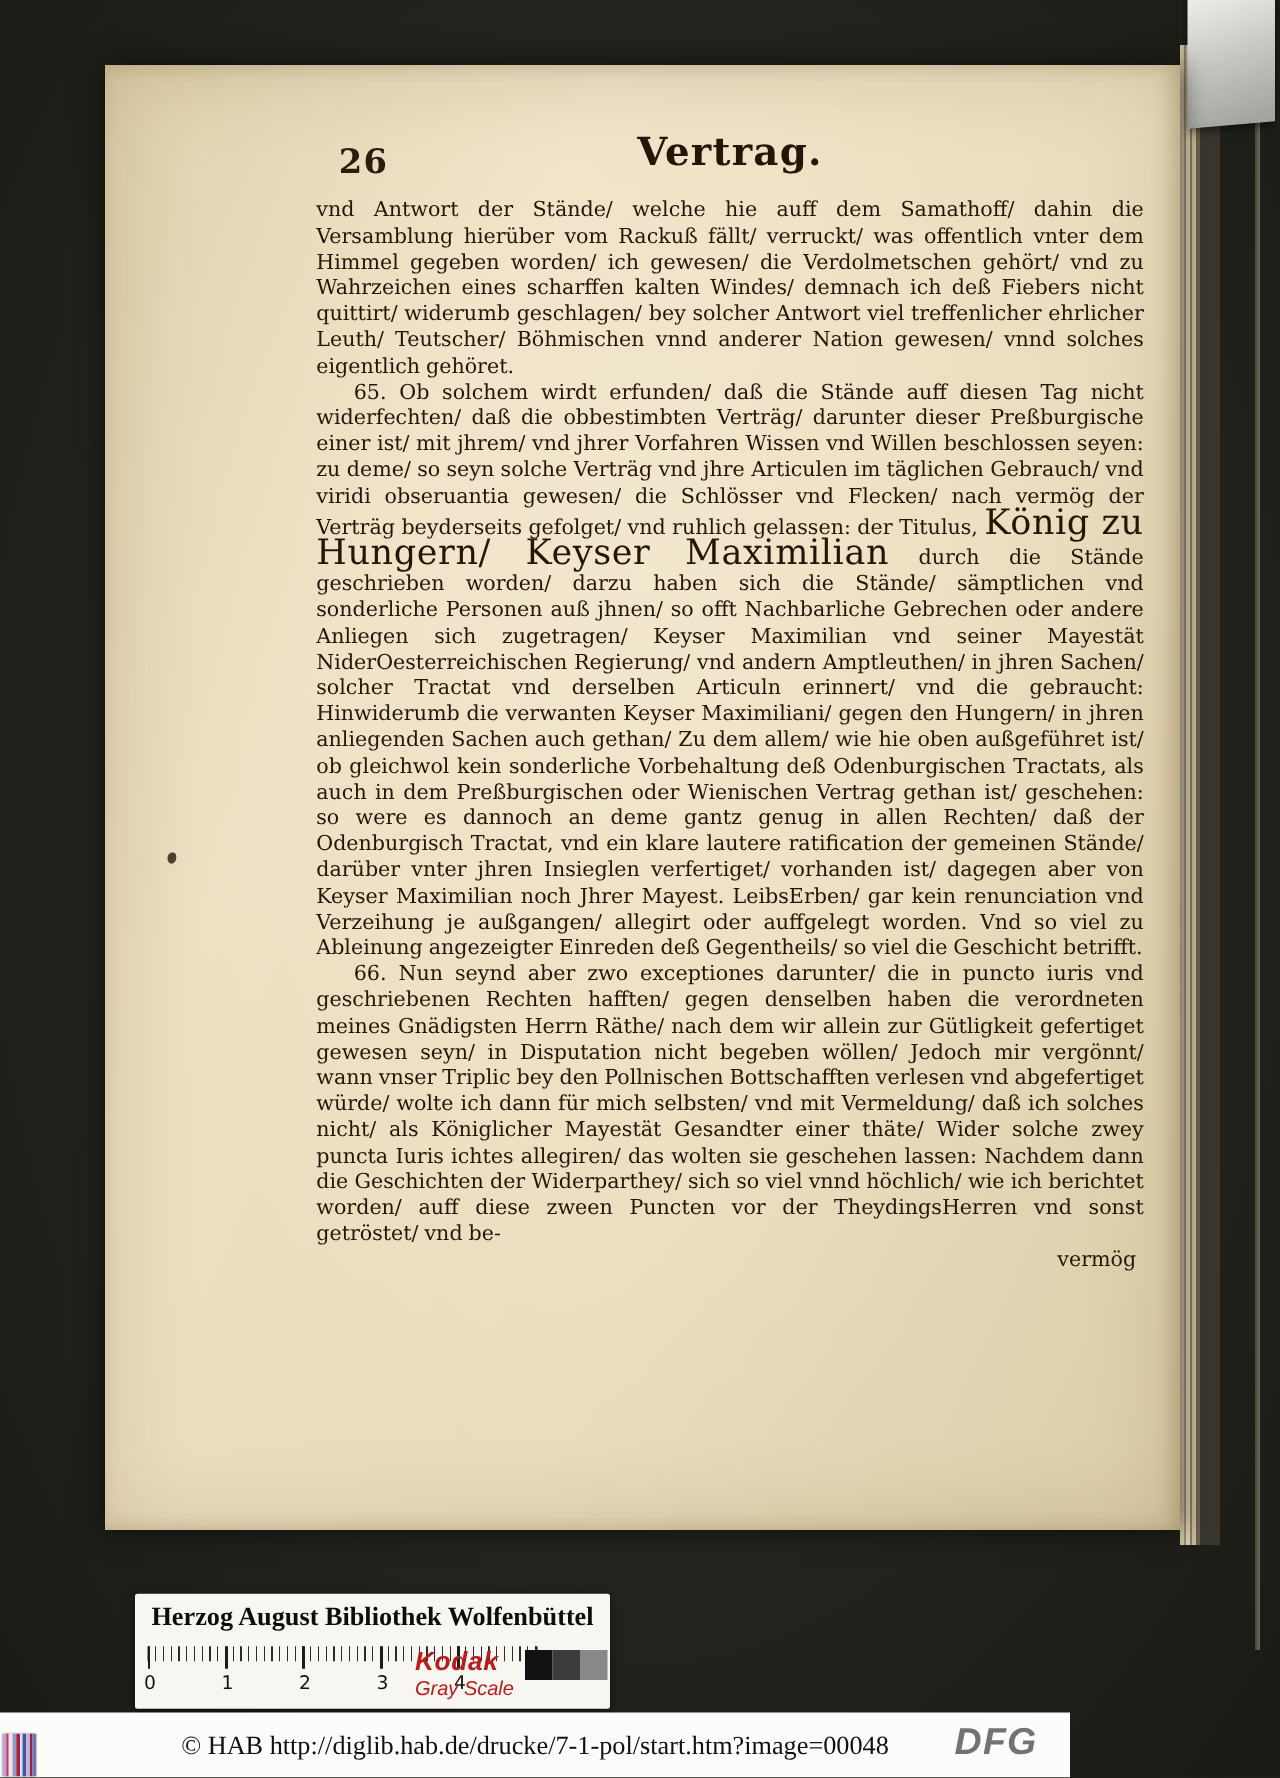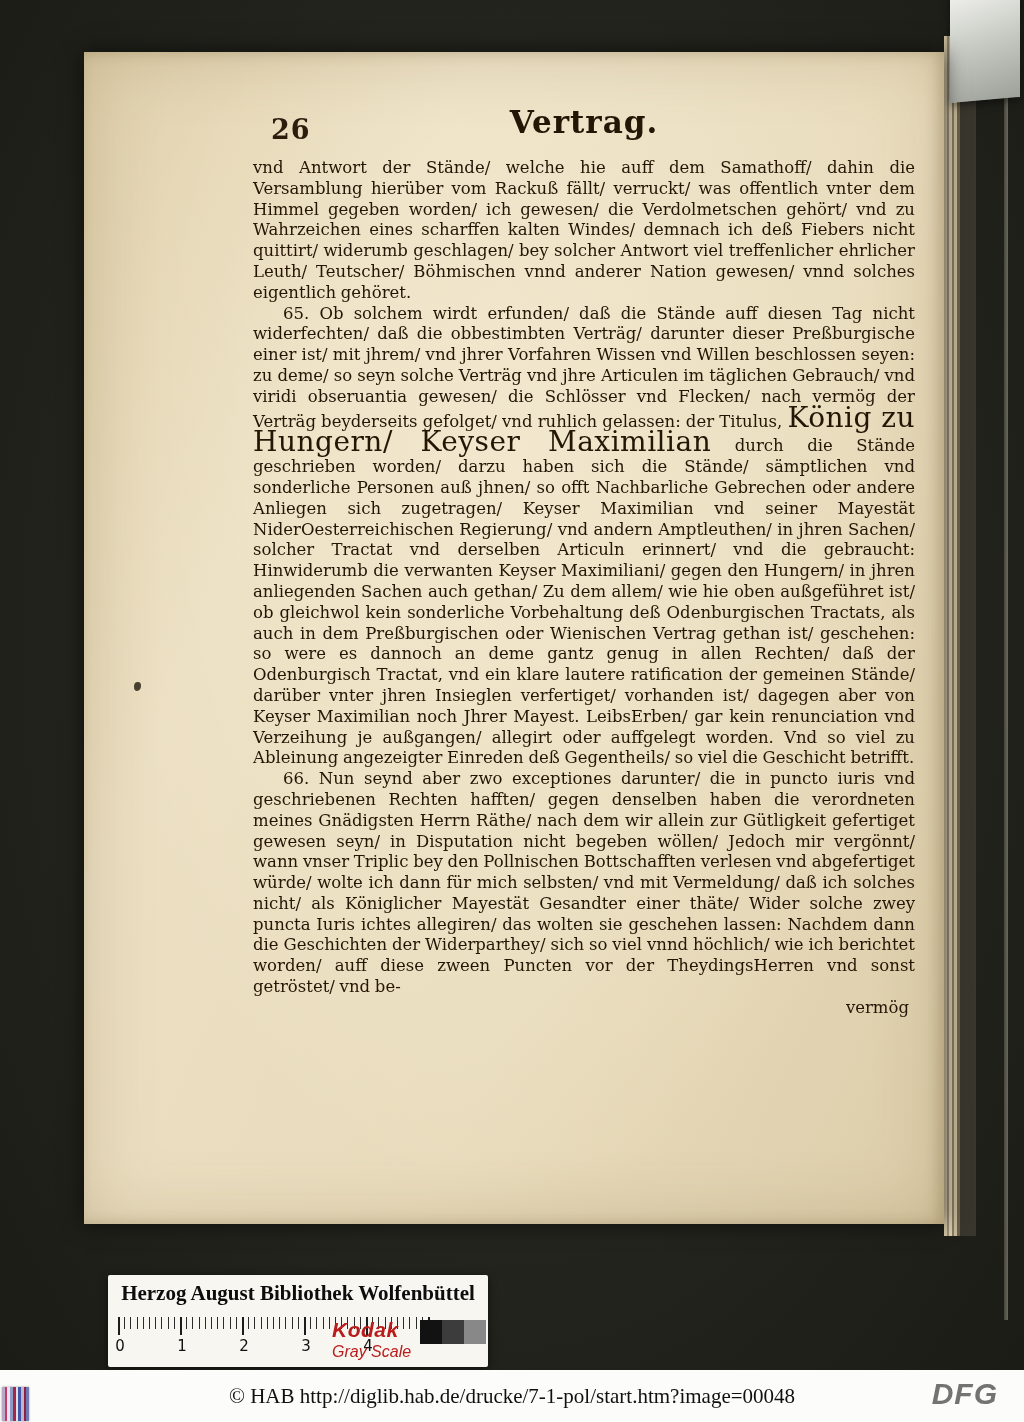--- a/index.html
+++ b/index.html
@@ -88,21 +88,21 @@
     font-family:"DejaVu Sans", sans-serif;font-size:15px;color:#111;}
   .ruler-numbers span{position:absolute;transform:translateX(-50%);}
   .kodak-block{position:absolute;left:224px;top:43px;font-family:"Liberation Sans", sans-serif;color:#b91c1c;font-style:italic;}
   .kodak-label{font-size:21px;font-weight:700;letter-spacing:.5px;}
   .gray-scale-label{font-size:16px;margin-top:1px;}
   .gray-patches{position:absolute;left:312px;top:45px;display:flex;height:24px;width:66px;}
   .gray-patches div{flex:1;}
 
   
   .footer-bar{
-    position:absolute;left:0;bottom:0;width:1024px;height:52px;
+    position:absolute;left:0;bottom:0;width:856px;height:52px;
     background:#fcfcfa;display:flex;align-items:center;justify-content:center;
   }
   .credit-line{
     font-family:"Liberation Serif", serif;font-size:21px;color:#101010;
   }
   .dfg-logo{
     position:absolute;right:26px;top:7px;
     font-family:"Liberation Sans", sans-serif;
     font-size:30px;font-weight:700;font-style:italic;
     color:#737373;letter-spacing:1px;

